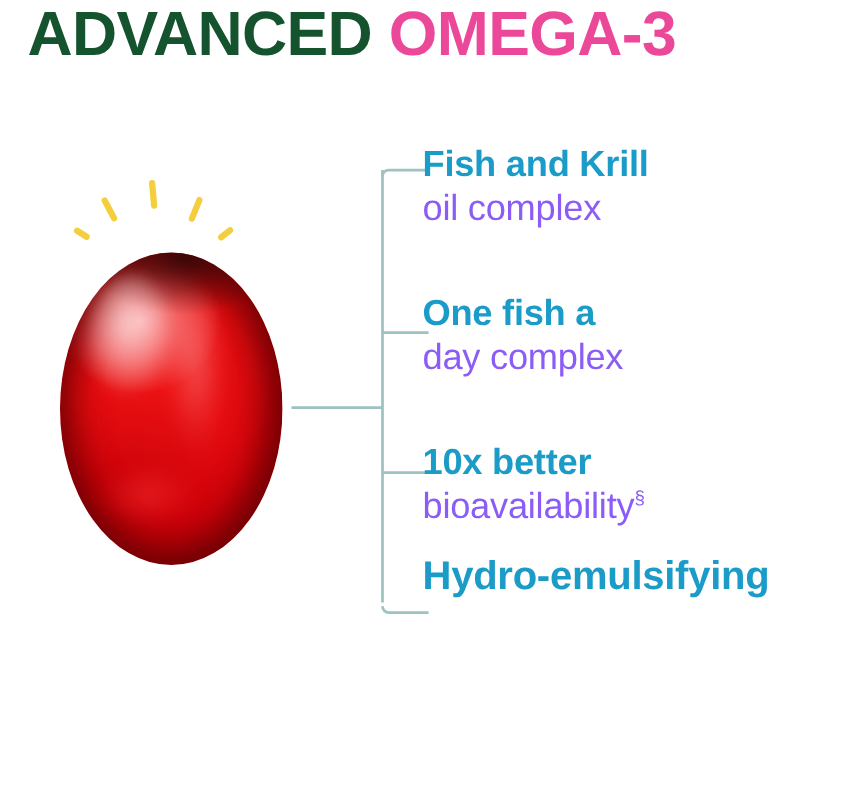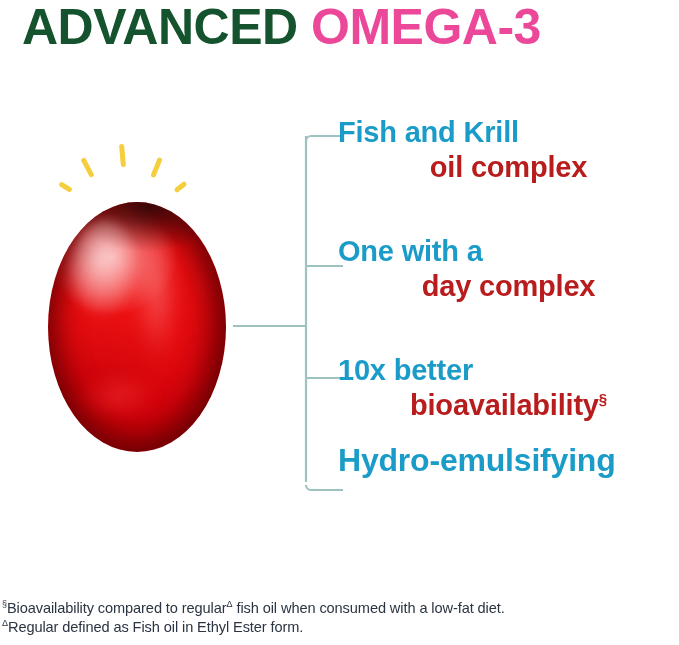--- a/index.html
+++ b/index.html
@@ -176,26 +176,25 @@
   .feature .line-bold {
     font-size: 29px;
     font-weight: bold;
     color: #1B9CC8;
     line-height: 34px;
     letter-spacing: -0.2px;
     white-space: nowrap;
   }
   .feature .line-plain {
     font-size: 29px;
-    font-weight: bold;
-    color: #b91c1c;
+    font-weight: normal;
+    color: #8b5cf6;
     line-height: 36px;
     letter-spacing: -0.2px;
     white-space: nowrap;
-    text-align: center;
   }
   .feature .line-plain sup {
     font-size: 0.52em;
     vertical-align: super;
     line-height: 0;
   }
 
   .f1 { top: 115px; }
   .f2 { top: 234px; }
   .f3 { top: 353px; }
@@ -265,33 +264,29 @@
   </div>
 
   <div class="features">
 
     <div class="feature f1">
       <div class="line-bold">Fish and Krill</div>
       <div class="line-plain"><span>oil complex</span></div>
     </div>
 
     <div class="feature f2">
-      <div class="line-bold">One with a</div>
+      <div class="line-bold">One fish a</div>
       <div class="line-plain"><span>day complex</span></div>
     </div>
 
     <div class="feature f3">
       <div class="line-bold">10x better</div>
       <div class="line-plain"><span>bioavailability</span><sup>§</sup></div>
     </div>
 
     <div class="feature f4">
       <div class="line-bold">Hydro-emulsifying</div>
     </div>
 
   </div>
 
-  <div class="footnotes">
-    <div class="footnote"><sup>§</sup><span>Bioavailability compared to regular</span><sup>Δ</sup><span> fish oil when consumed with a low-fat diet.</span></div>
-    <div class="footnote"><sup>Δ</sup><span>Regular defined as Fish oil in Ethyl Ester form.</span></div>
-  </div>
 
 </div>
 
 </body></html>

